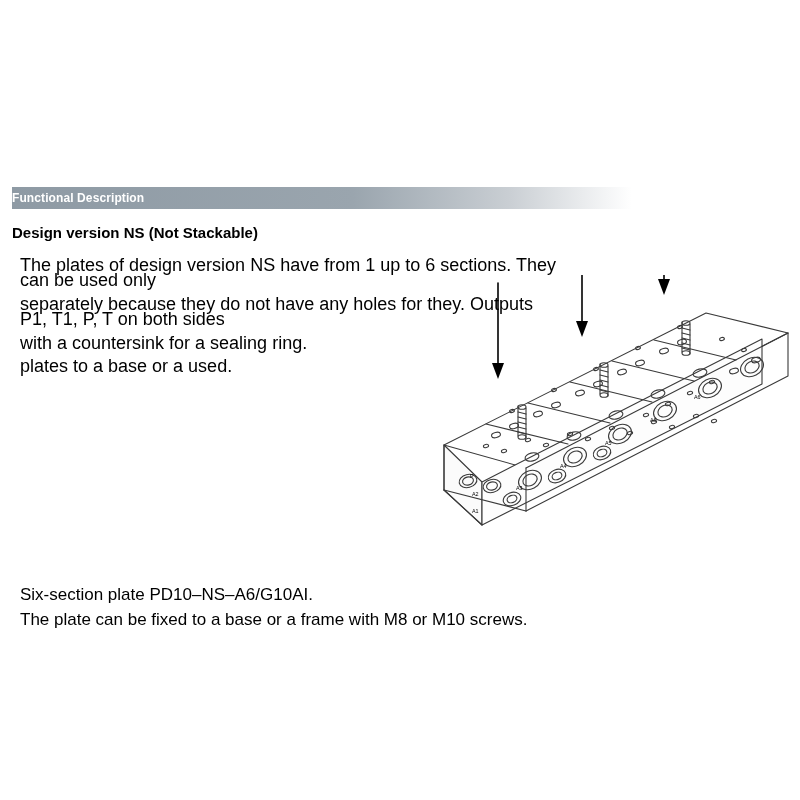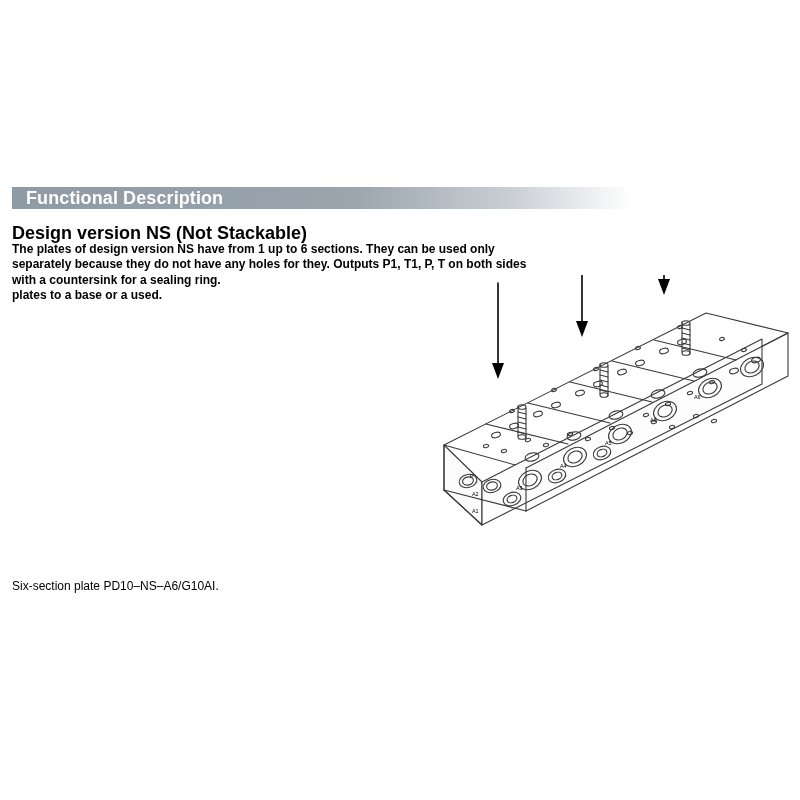--- a/index.html
+++ b/index.html
@@ -22,59 +22,57 @@
     left: 12px;
     top: 187px;
     width: 620px;
     height: 22px;
     background: linear-gradient(to right, #8e9aa4 0%, #9aa5ae 55%, #c9ced3 80%, #ffffff 100%);
     display: flex;
     align-items: center;
   }
   .section-bar .title {
     color: #ffffff;
-    font-size: 18px;
+    font-size: 12px;
     font-weight: bold;
-    padding-left: 14px;
     letter-spacing: 0.1px;
   }
 
   
   .body-block {
     position: absolute;
     left: 12px;
     top: 225px;
     width: 560px;
   }
   .body-block .heading {
-    font-size: 18px;
+    font-size: 15px;
     font-weight: bold;
     line-height: 16px;
-    margin-bottom: 1px;
+    margin-bottom: 17px;
   }
   .body-block p {
-    margin: 0;
-    font-size: 12px;
+    margin: 8px;
+    font-size: 18px;
     line-height: 15.4px;
-    font-weight: bold;
   }
   .body-block .para-gap {
     margin-top: 0px;
   }
 
   
   .caption {
     position: absolute;
     left: 12px;
     top: 578px;
     width: 540px;
   }
   .caption p {
-    margin: 0;
-    font-size: 12px;
+    margin: 8px;
+    font-size: 17px;
     line-height: 17px;
   }
 
   
   .figure {
     position: absolute;
     left: 400px;
     top: 275px;
     width: 400px;
     height: 290px;
@@ -235,13 +233,14 @@
       <text x="160" y="193">A4</text>
       <text x="205" y="170">A5</text>
       <text x="250" y="147">A6</text>
       <text x="294" y="124">A6</text>
     </g>
   </svg>
 </div>
 
 <div class="caption">
   <p>Six-section plate PD10–NS–A6/G10AI.</p>
+  <p>The plate can be fixed to a base or a frame with M8 or M10 screws.</p>
 </div>
 
 </body></html>

